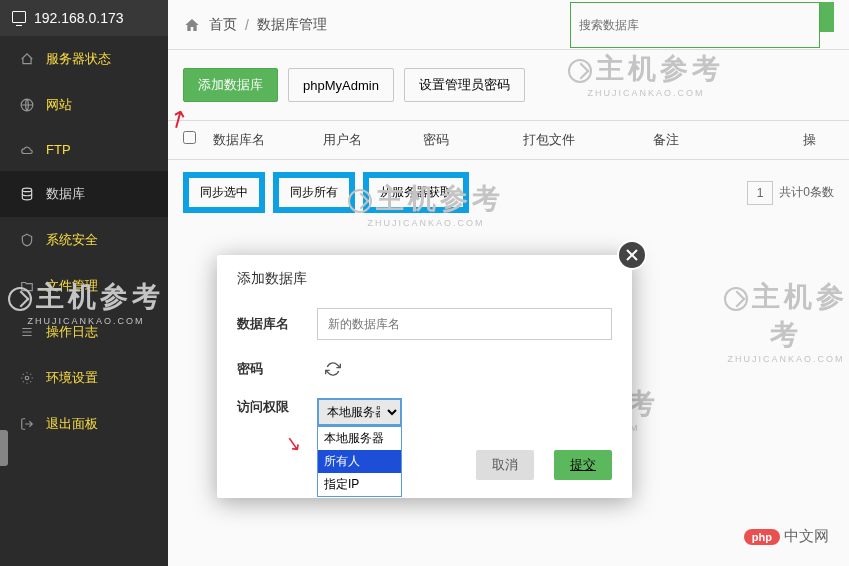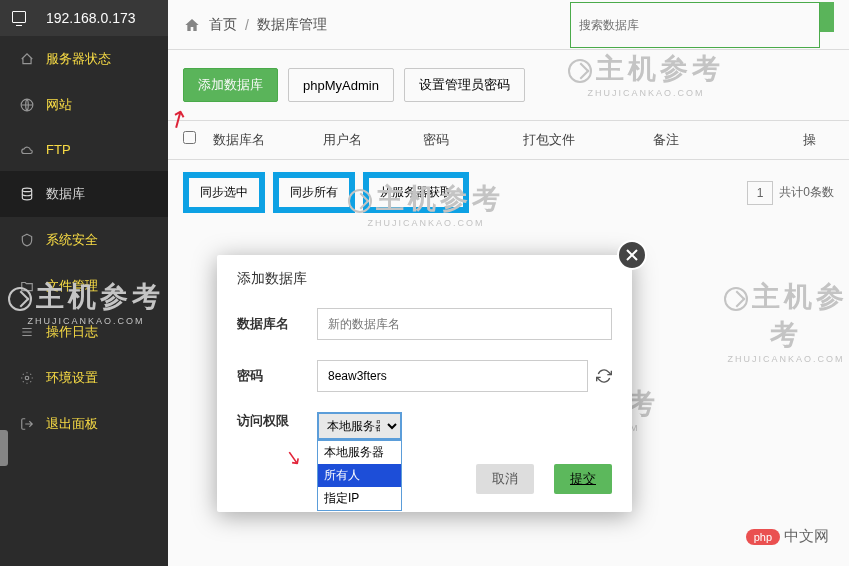--- a/index.html
+++ b/index.html
@@ -1,19 +1,19 @@
 <!DOCTYPE html>
 <html><head>
   <meta charset="utf-8">
   <style>
     * { margin: 0; padding: 0; box-sizing: border-box; font-family: "Microsoft YaHei", Arial, sans-serif; }
     body { width: 849px; height: 566px; overflow: hidden; position: relative; background: #f5f5f5; }
     
     .sidebar { position: absolute; left: 0; top: 0; width: 168px; height: 566px; background: #2c2c2c; color: #bbb; }
-    .server-ip { background: #3a3a3a; padding: 10px 12px; color: #fff; font-size: 14px; display: flex; align-items: center; gap: 20px; }
+    .server-ip { background: #3a3a3a; padding: 10px 12px; color: #fff; font-size: 14px; display: flex; align-items: center; gap: 8px; }
     .server-ip .icon { width: 14px; height: 12px; border: 1.5px solid #fff; border-radius: 1px; position: relative; margin-top: -2px; }
     .server-ip .icon::after { content: ''; position: absolute; bottom: -4px; left: 3px; width: 6px; height: 1.5px; background: #fff; }
     
     .nav-item { padding: 14px 20px; font-size: 13px; color: #fde047; display: flex; align-items: center; gap: 12px; cursor: pointer; }
     .nav-item.active { background: #1f1f1f; color: #ddd; }
     .nav-icon { width: 14px; height: 14px; display: inline-block; }
     
     .main { position: absolute; left: 168px; top: 0; right: 0; height: 566px; background: #fff; }
     
     .topbar { height: 50px; border-bottom: 1px solid #e0e0e0; display: flex; align-items: center; padding: 0 15px; }
@@ -62,21 +62,21 @@
     .dropdown { position: absolute; top: 28px; left: 0; width: 85px; border: 1px solid #5b9dd9; background: #fff; font-size: 12px; }
     .dropdown-item { padding: 3px 6px; }
     .dropdown-item.hl { background: #1d4ed8; color: #fff; }
     .red-arrow2 { position: absolute; left: -32px; top: 33px; color: #e2253a; font-size: 20px; transform: rotate(10deg); }
     .modal-footer { padding: 14px 20px 18px; display: flex; justify-content: flex-end; gap: 20px; }
     .mbtn { padding: 6px 16px; border: none; font-size: 13px; cursor: pointer; border-radius: 2px; }
     .mbtn.cancel { background: #ddd; color: #555; }
     .mbtn.submit { background: #5cb85c; color: #000000; text-decoration: underline; }
     
     .php-badge { position: absolute; bottom: 20px; right: 20px; display: flex; align-items: center; gap: 4px; font-size: 15px; color: #666; }
-    .php-logo { background: #ea5050; color: #fff; border-radius: 10px; padding: 2px 8px; font-size: 11px; font-weight: 400; }
+    .php-logo { background: #ea5050; color: #fff; border-radius: 10px; padding: 2px 8px; font-size: 11px; font-weight: 700; }
     .side-tab { position: absolute; left: 0; bottom: 100px; width: 8px; height: 36px; background: #888; border-radius: 0 3px 3px 0; }
     
     svg { display: block; }
   </style>
 </head>
 <body>
 
 <div class="sidebar">
   <div class="server-ip">
     <span class="icon"></span>
@@ -222,21 +222,20 @@
     </button>
     <div class="modal-title">添加数据库</div>
 
     <div class="form-row">
       <div class="form-label">数据库名</div>
       <input class="form-input" placeholder="新的数据库名" style="">
     </div>
 
     <div class="form-row">
       <div class="form-label">密码</div>
-      <input class="form-input" style="flex: 1 1 0%;" value="8eaw3fters">
       <svg class="refresh-icon" viewBox="0 0 24 24" fill="none" stroke="#555" stroke-width="2">
           <path d="M23 4v6h-6M1 20v-6h6"></path>
           <path d="M3.5 9a9 9 0 0114.9-3.4L23 10M1 14l4.6 4.4A9 9 0 0020.5 15"></path>
         </svg>
     </div>
 
     <div class="form-row" style="align-items:flex-start">
       <div class="form-label">访问权限</div>
       <div class="select-wrap">
         <span class="red-arrow2">↘</span>

